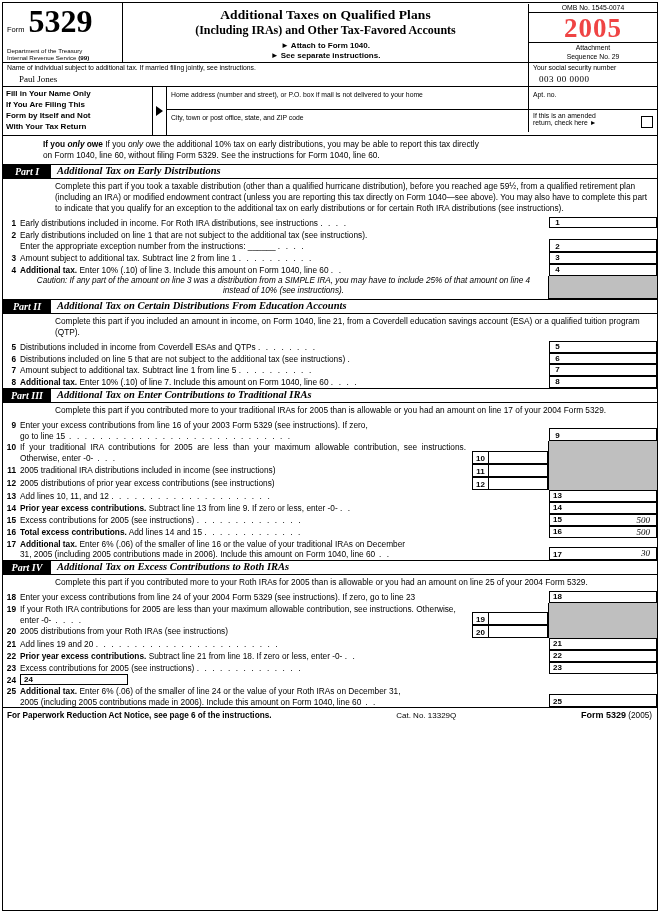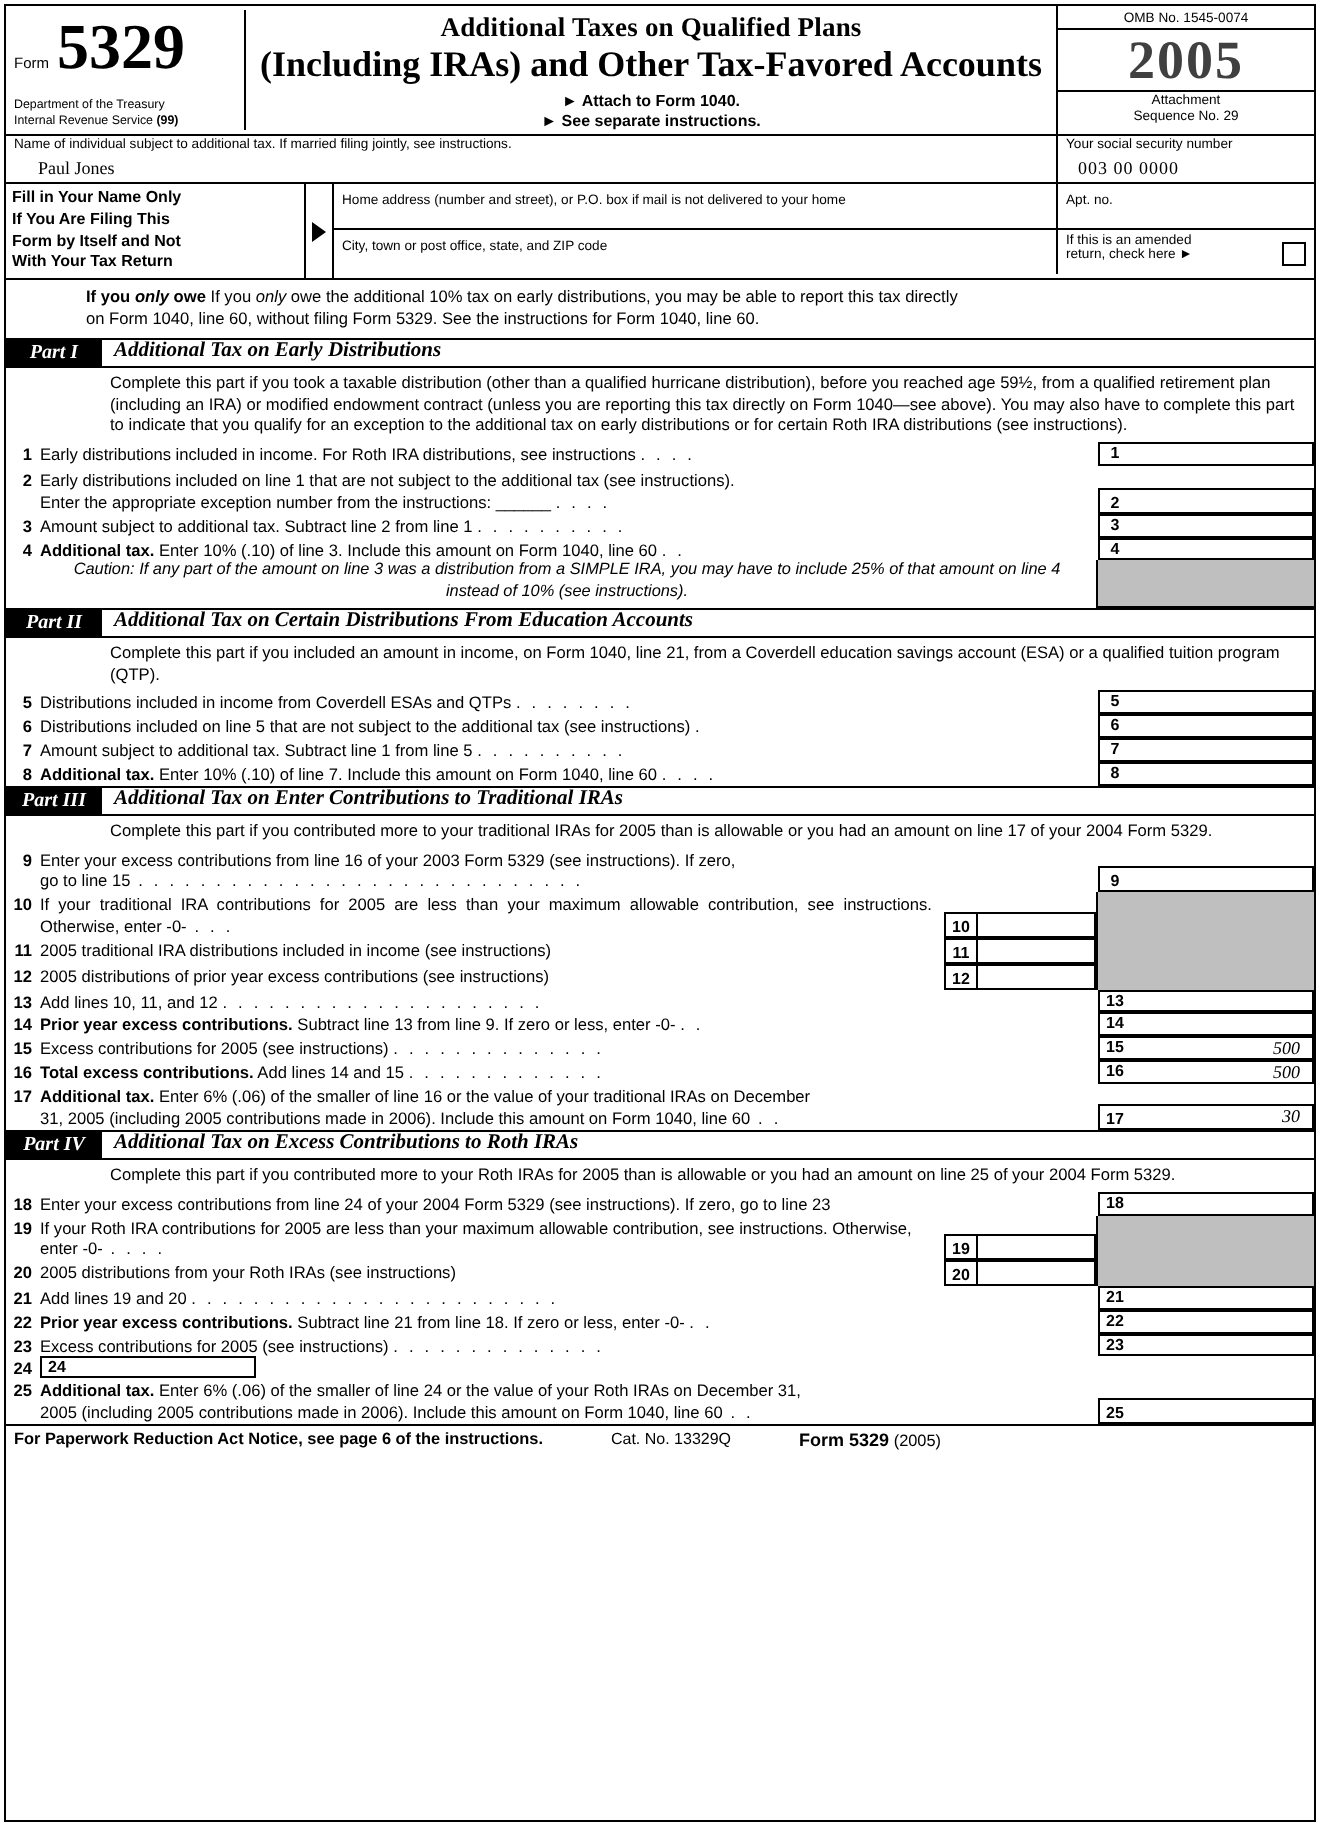--- a/index.html
+++ b/index.html
@@ -31,28 +31,28 @@
   }
   .form-row { display: flex; align-items: flex-end; }
   .form-word { font-size: 7.5px; margin-right: 4px; margin-bottom: 3px; }
   .form-num { font-size: 32px; font-weight: bold; font-family: "Liberation Serif", serif; line-height: 1; }
   .dept { font-size: 6.2px; line-height: 1.15; margin-top: 10px; }
   .hdr-mid {
     flex: 1; border-right: 1px solid #000; text-align: center;
     padding: 3px 4px 2px 4px; box-sizing: border-box;
   }
   .title1 { font-size: 13.5px; font-weight: bold; font-family: "Liberation Serif", serif; letter-spacing: .1px;}
-  .title2 { font-size: 18px; font-weight: bold; font-family: "Liberation Serif", serif; }
+  .title2 { font-size: 12px; font-weight: bold; font-family: "Liberation Serif", serif; }
   .sub-line { font-size: 8px; font-weight: bold; margin-top: 3px; }
   .sub-line2 { font-size: 8px; font-weight: bold; margin-top: 1px; }
   .hdr-right { width: 128px; box-sizing: border-box; }
   .omb { font-size: 6.8px; text-align: center; border-bottom: 1px solid #000; padding: 1px 0 1px 0;}
   .year {
     font-size: 27px; font-weight: bold; text-align: center;
-    color: #404040; font-family: "Liberation Serif", serif;
+    color: #ef4444; font-family: "Liberation Serif", serif;
     letter-spacing: 1px; line-height: 1.05; padding-top: 1px;
     border-bottom: 1px solid #000;
   }
   .attach { font-size: 6.8px; text-align: center; padding: 1px 0 1px 0; line-height: 1.25; }
 
   
   .namerow { display: flex; border-bottom: 1px solid #000; }
   .namebox { flex: 1; border-right: 1px solid #000; box-sizing: border-box; padding: 1px 16px 0 4px; }
   .tiny { font-size: 6.8px; }
   .namefill { font-size: 9px; padding: 3px 0 2px 12px; font-family: "Liberation Serif", serif;}
@@ -106,21 +106,21 @@
     box-sizing:border-box; text-align:right; padding-right:6px;
     font-family:"Liberation Serif", serif; font-size:9px; font-style: italic;
   }
   .mininum {
     width:16px; border:1px solid #000; border-right:0; text-align:center;
     font-weight:bold; font-size:8px; box-sizing:border-box;
   }
   .minival { width:60px; border:1px solid #000; box-sizing:border-box; }
   .caution { padding: 0 6px 2px 22px; font-size:8.2px; font-style:italic; line-height:1.3;}
   .footer {
-    display:flex; align-items:center;
+    display:flex; justify-content:space-between; align-items:center;
     border-top:1px solid #000; padding: 2px 5px 0 4px; font-size:8.2px;gap:34px;
   }
   .footer .cat { font-size:8px; }
   .footer .frm { font-weight:bold; font-size:9px; }
 </style>
 </head>
 <body>
 
 <div class="page">
 

